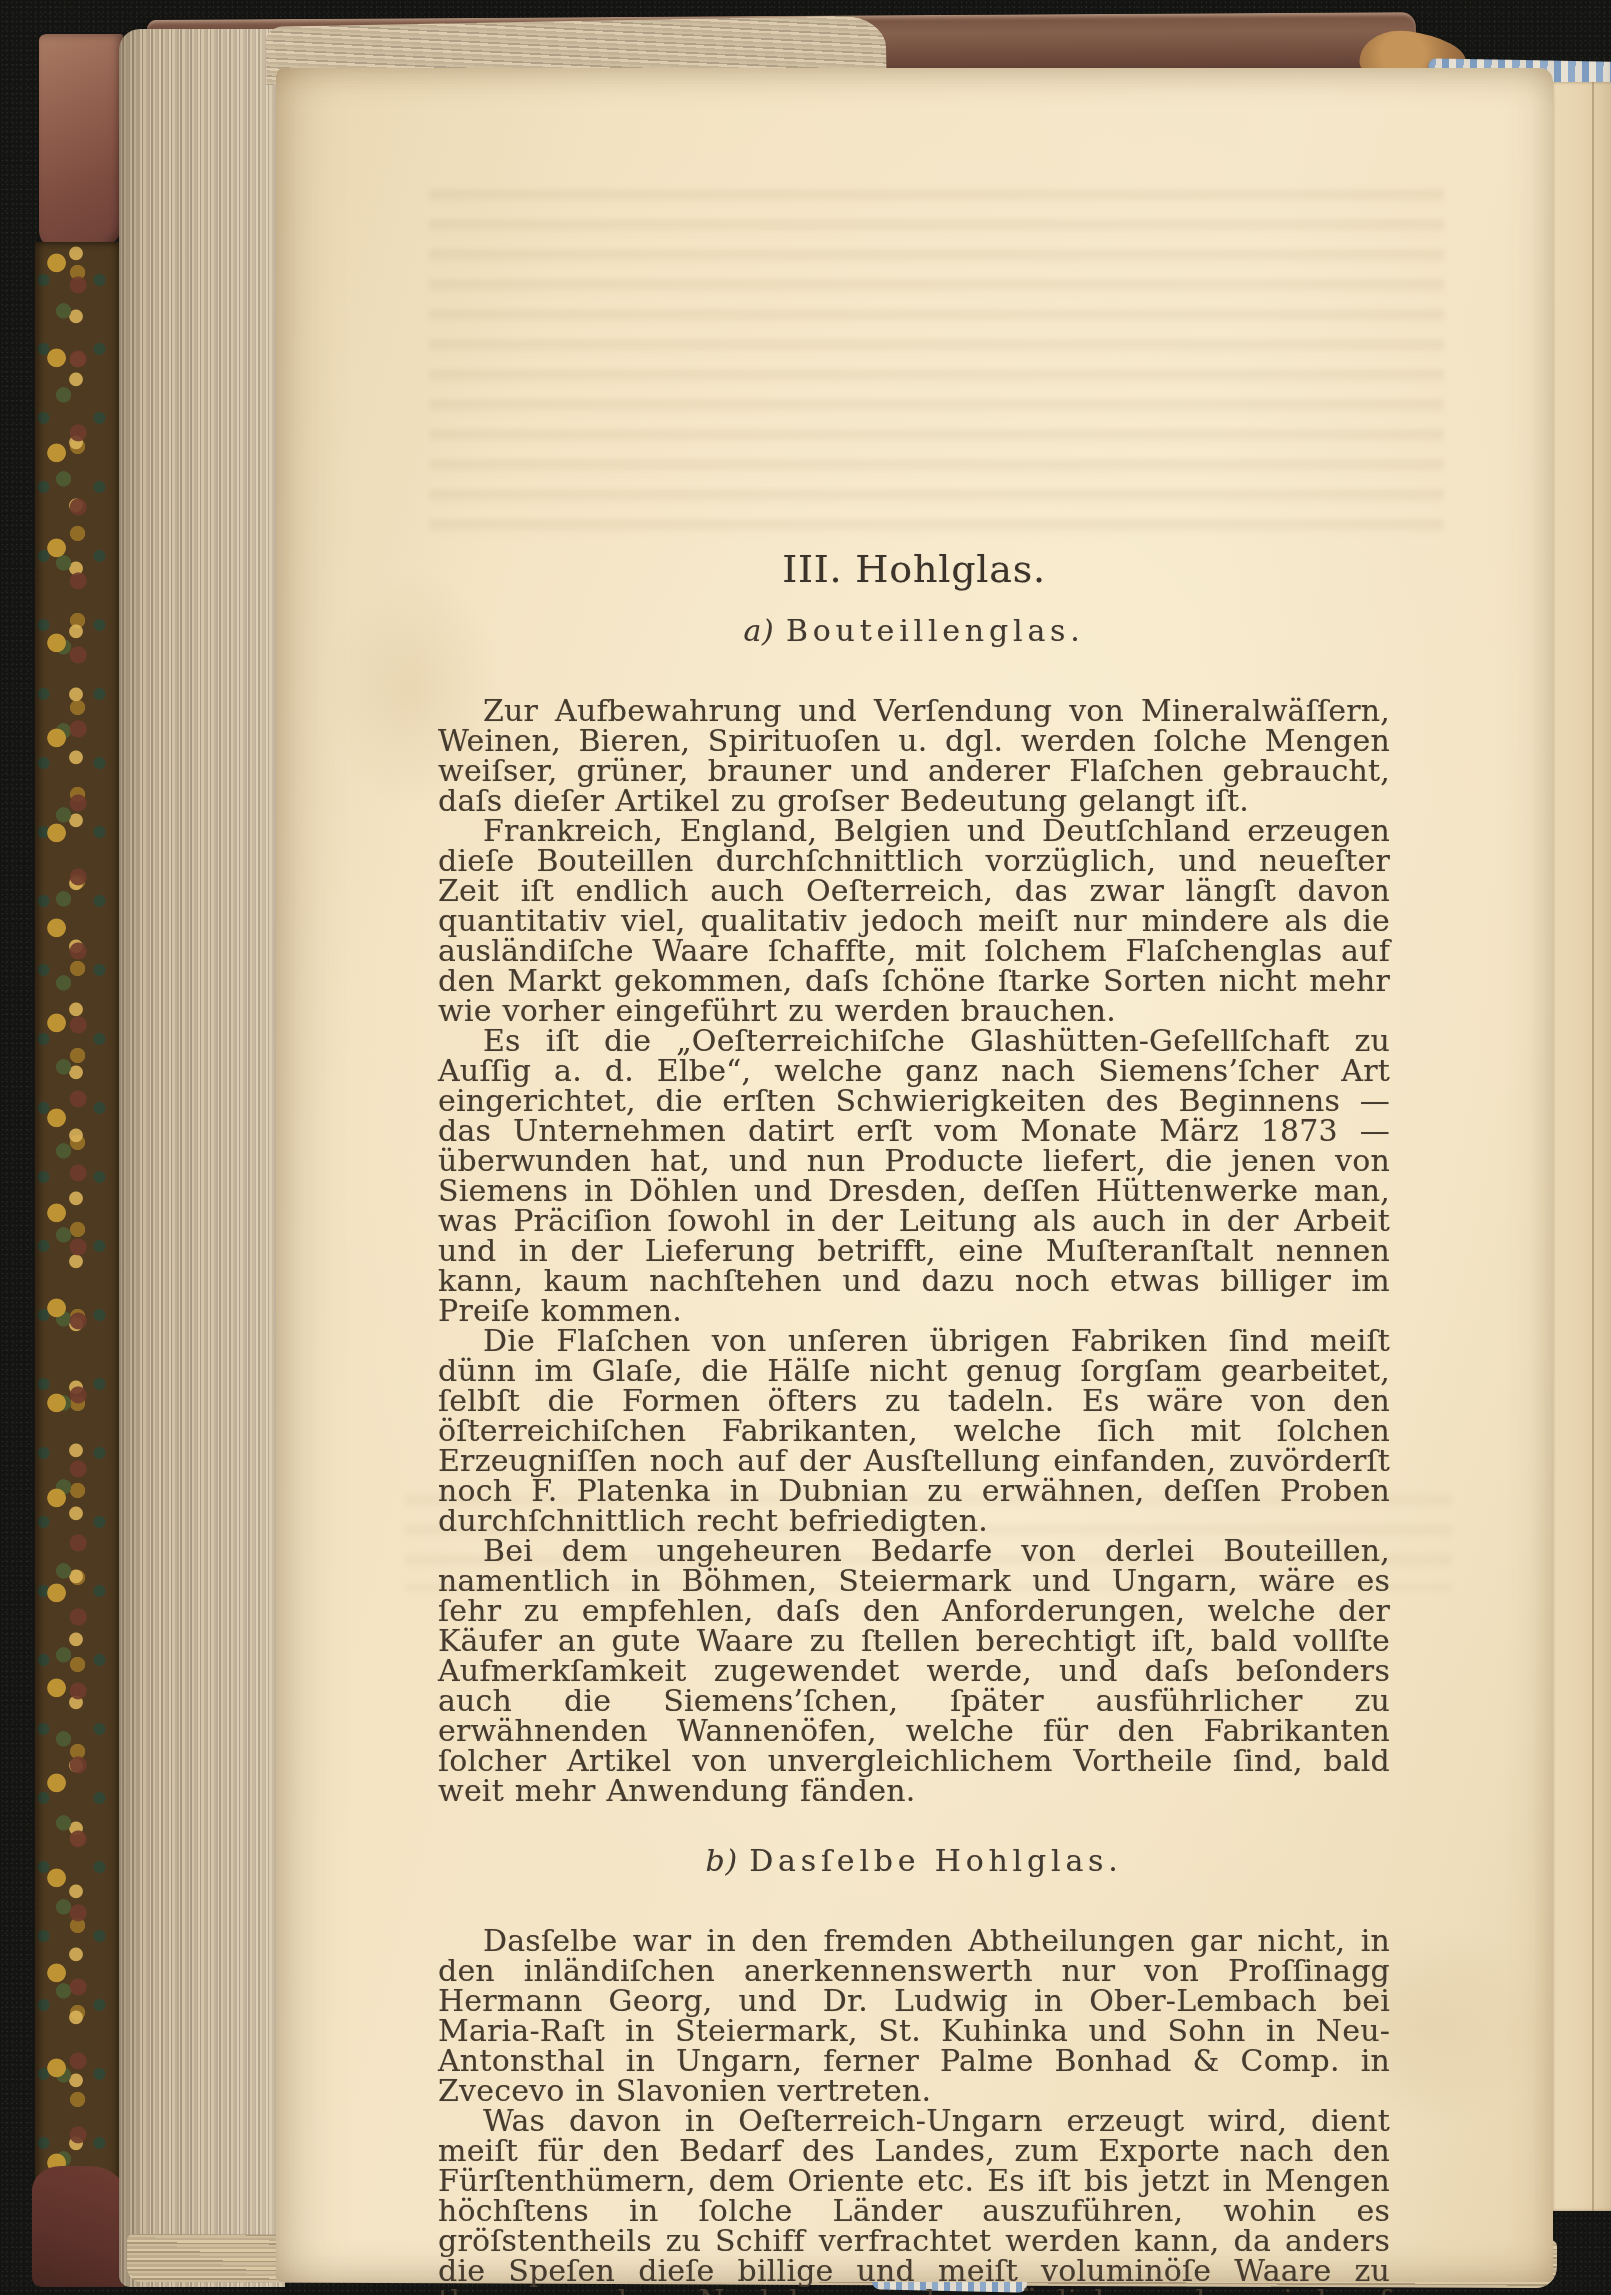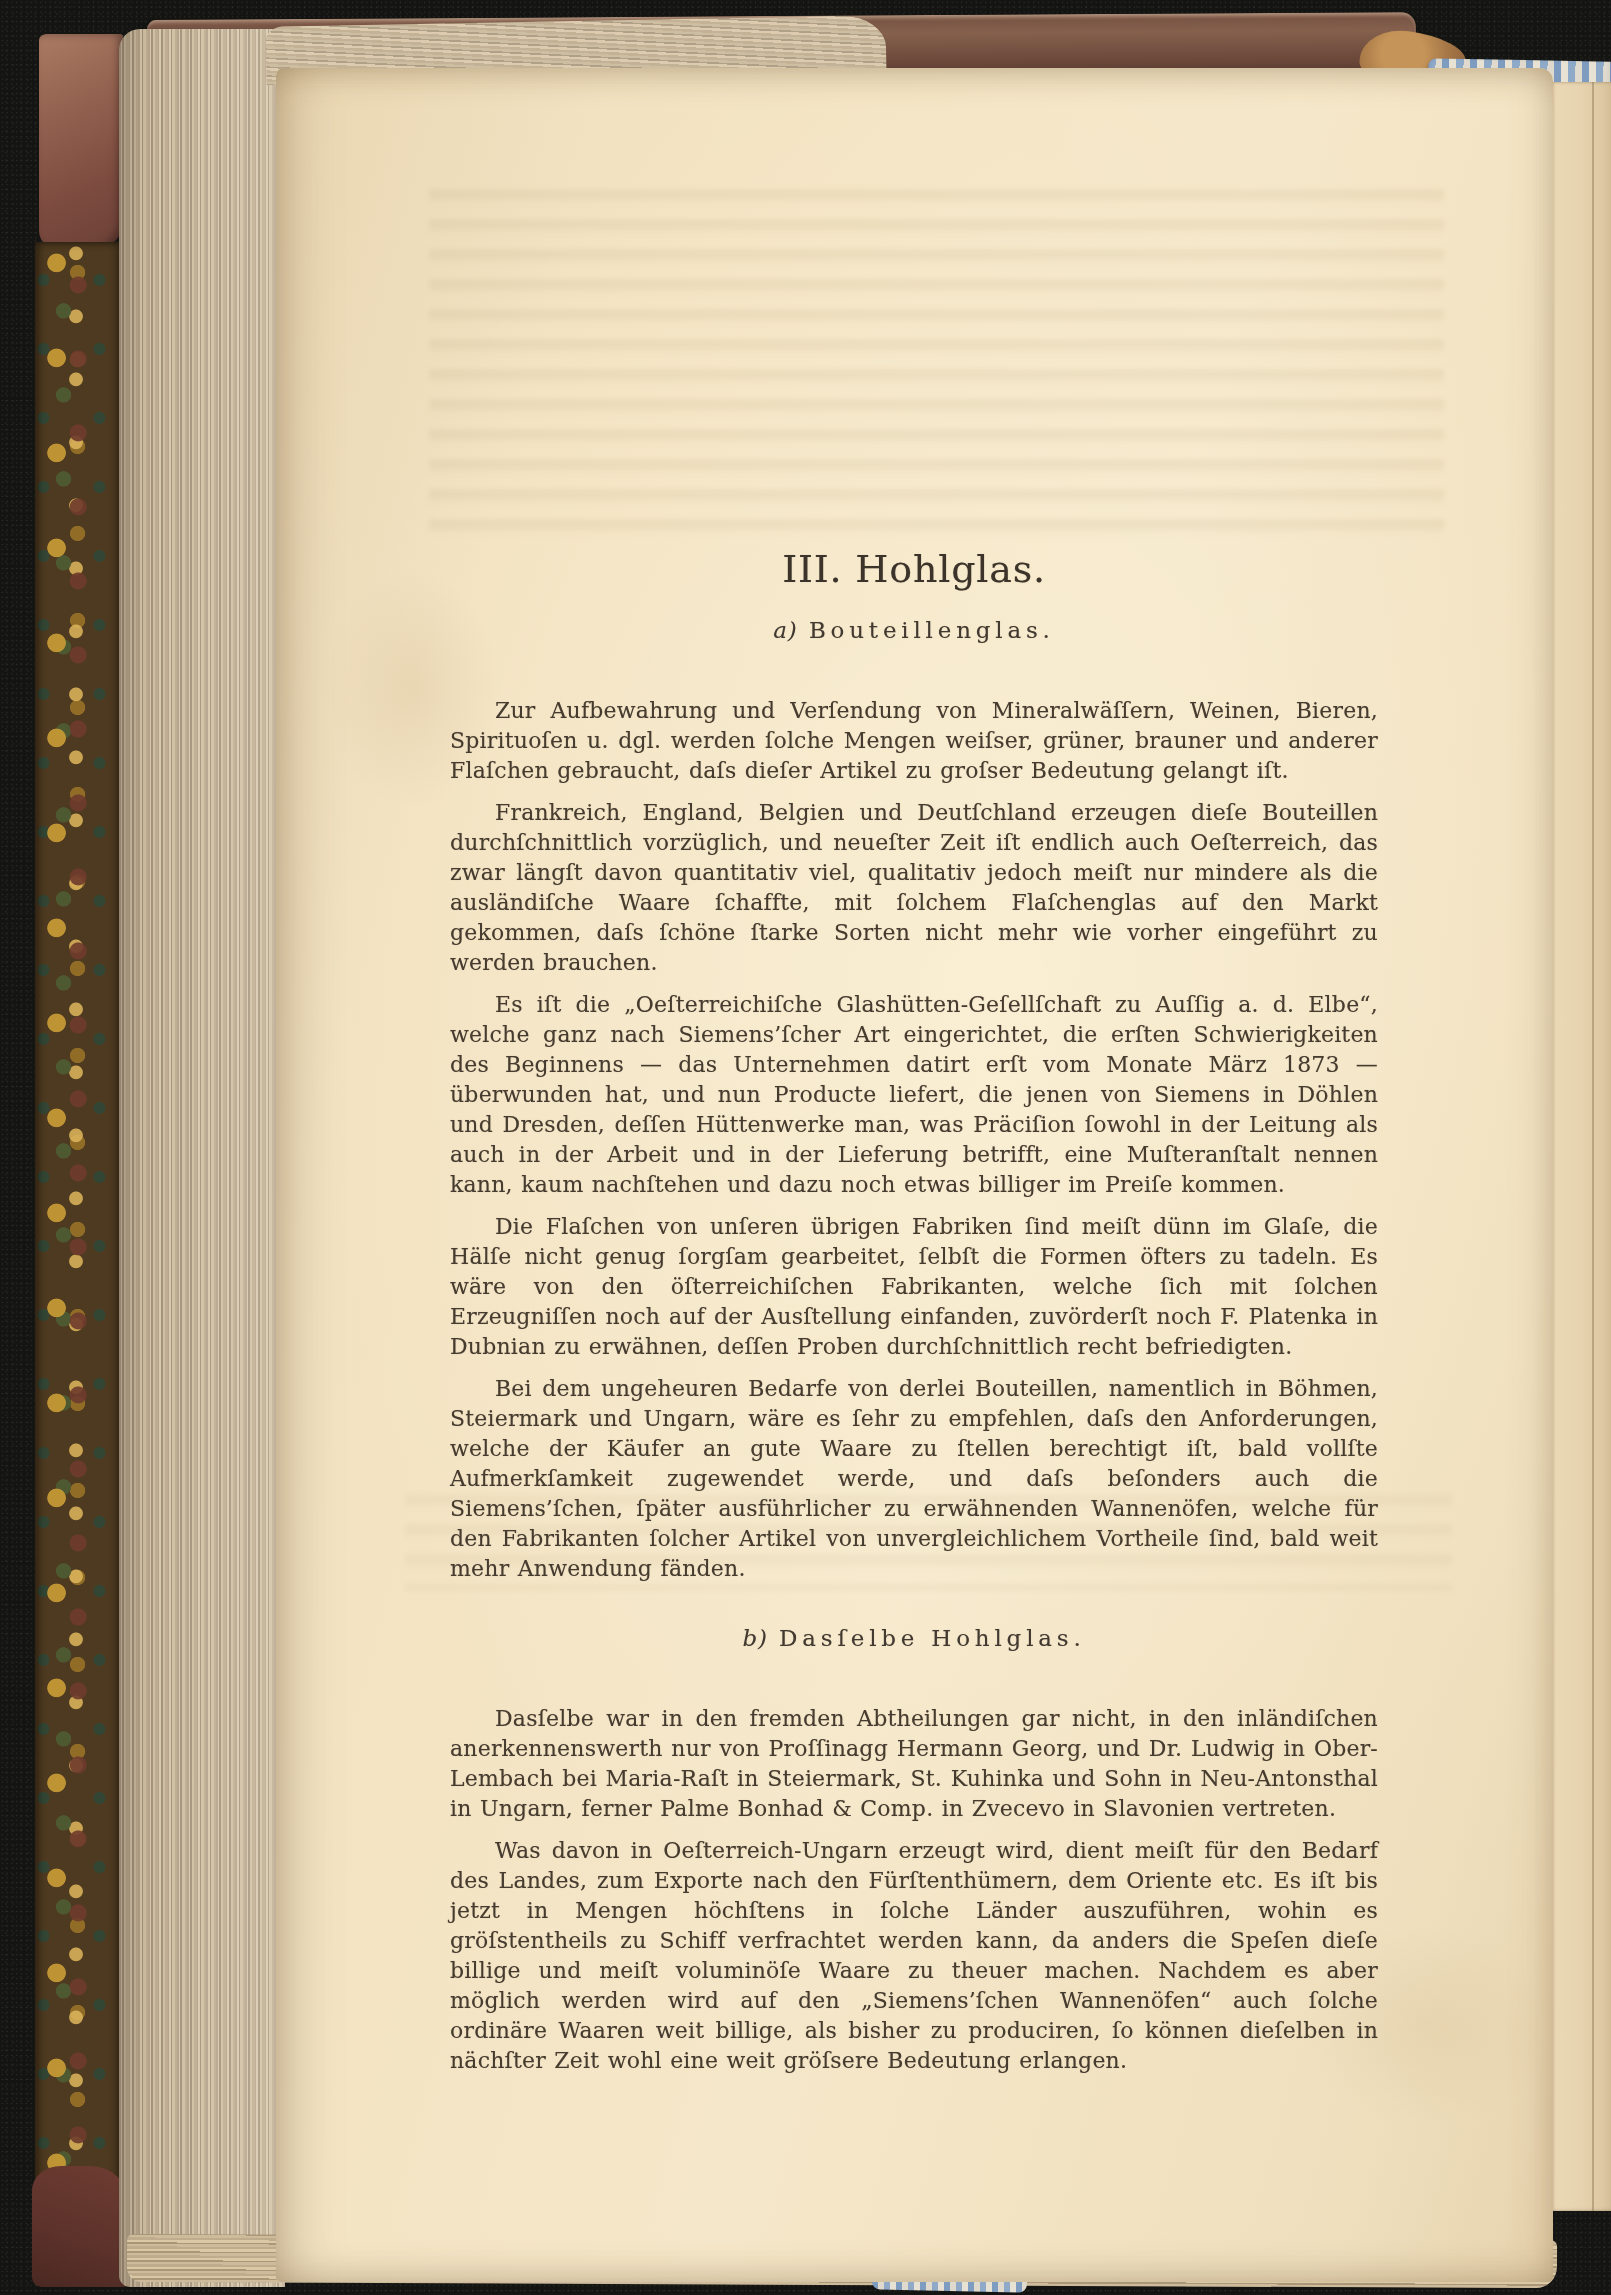--- a/index.html
+++ b/index.html
@@ -130,31 +130,31 @@
     position:absolute;left:162px;top:0;width:952px;
     color:#463b2f;
     text-shadow:0 0 0.8px rgba(74,62,46,.35);
   }
   h1.chapter{
     margin:480px 0 0 0;
     font-size:38px;font-weight:normal;line-height:42px;
     text-align:center;letter-spacing:0.8px;color:#3c332a;
   }
   h2.section{
-    font-size:23px;font-weight:normal;line-height:35px;
+    font-size:30px;font-weight:normal;line-height:35px;
     text-align:center;color:#423931;margin:0;
   }
   h2.section-a{margin-top:22.6px;}
   h2.section-b{margin-top:37px;margin-bottom:48px;}
   h2.section .sec-label{font-style:italic;letter-spacing:0.8px;margin-right:11.3px;}
   h2.section .sec-title{letter-spacing:4.8px;}
   .body-block{margin-top:48px;}
   p.para{
-    margin:12px;
-    font-size:22px;line-height:30px;
+    margin:0;
+    font-size:30px;line-height:30px;
     text-align:justify;text-indent:45px;
     word-spacing:1.2px;letter-spacing:0.2px;
     hyphens:none;
   }
 </style>
 </head>
 <body>
 
 <div class="abs leather-top"></div>
 <div class="abs torn-endpaper"></div>

